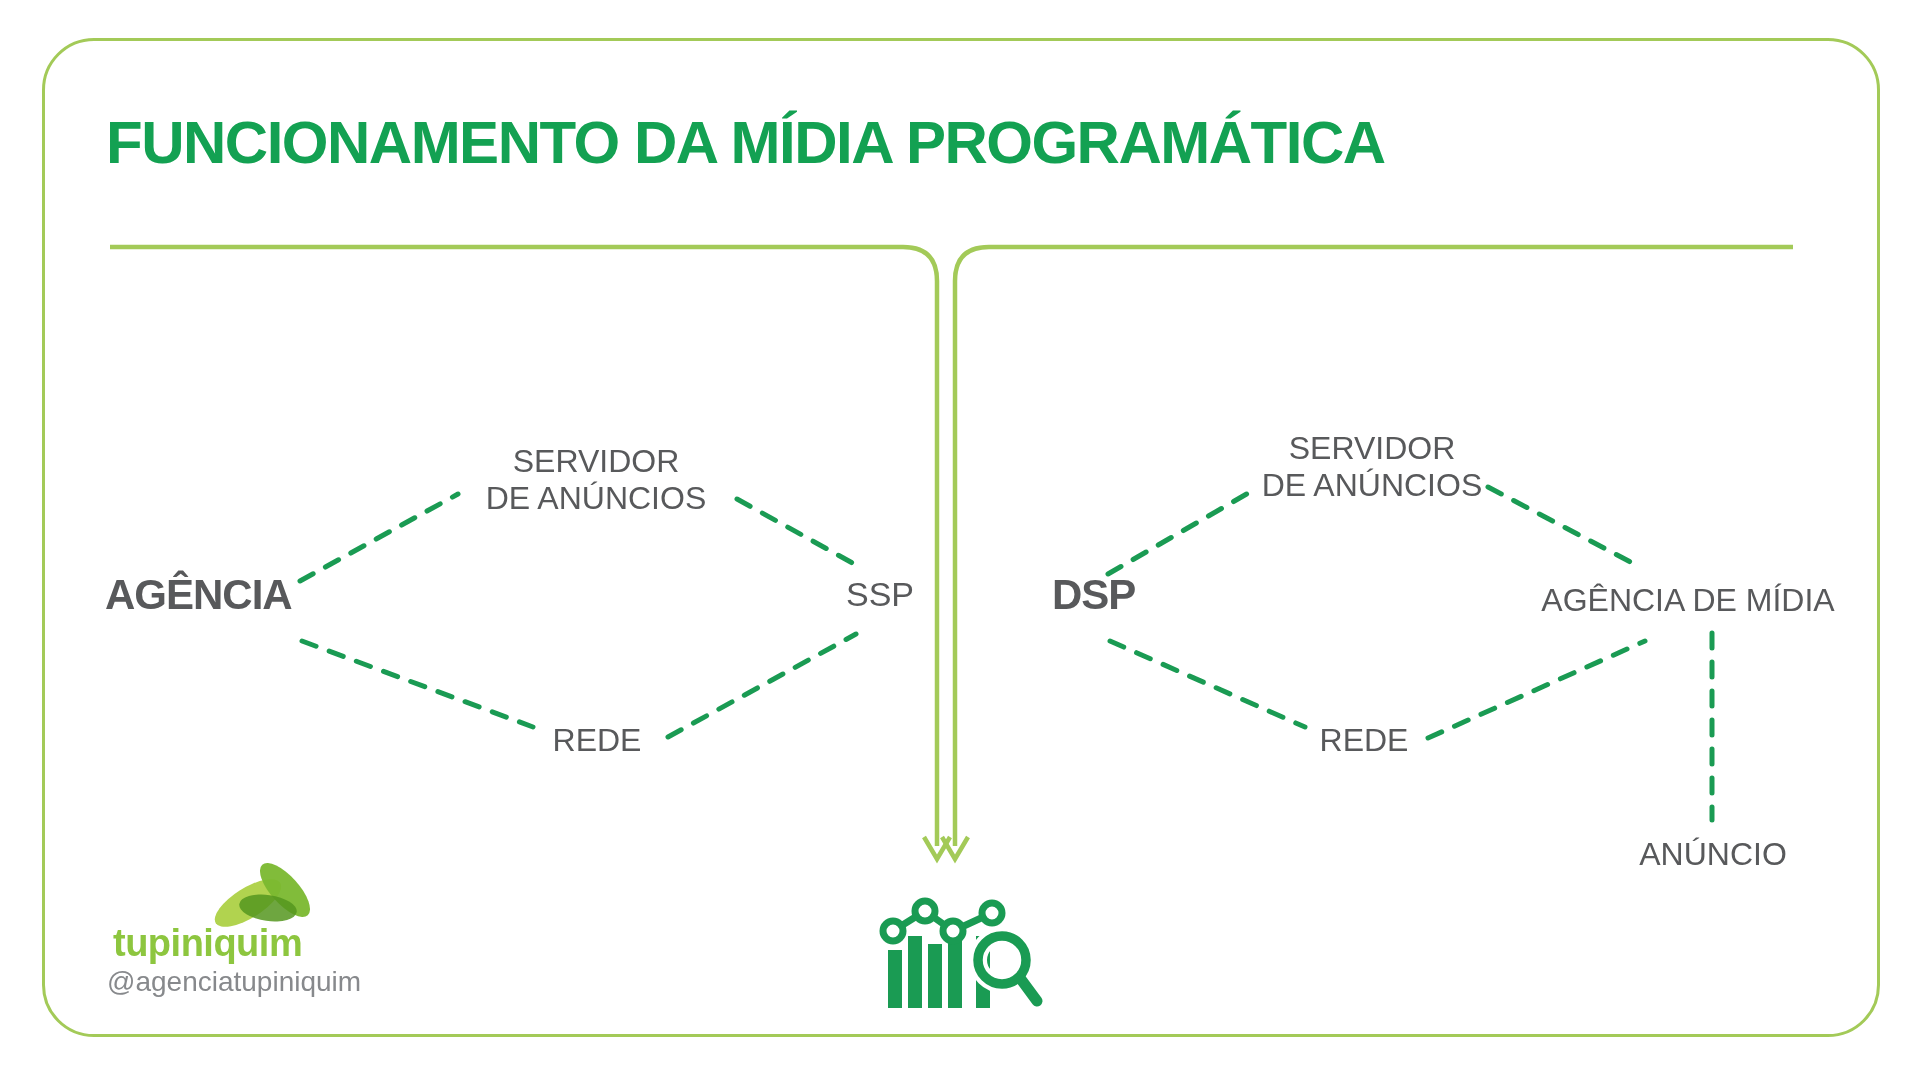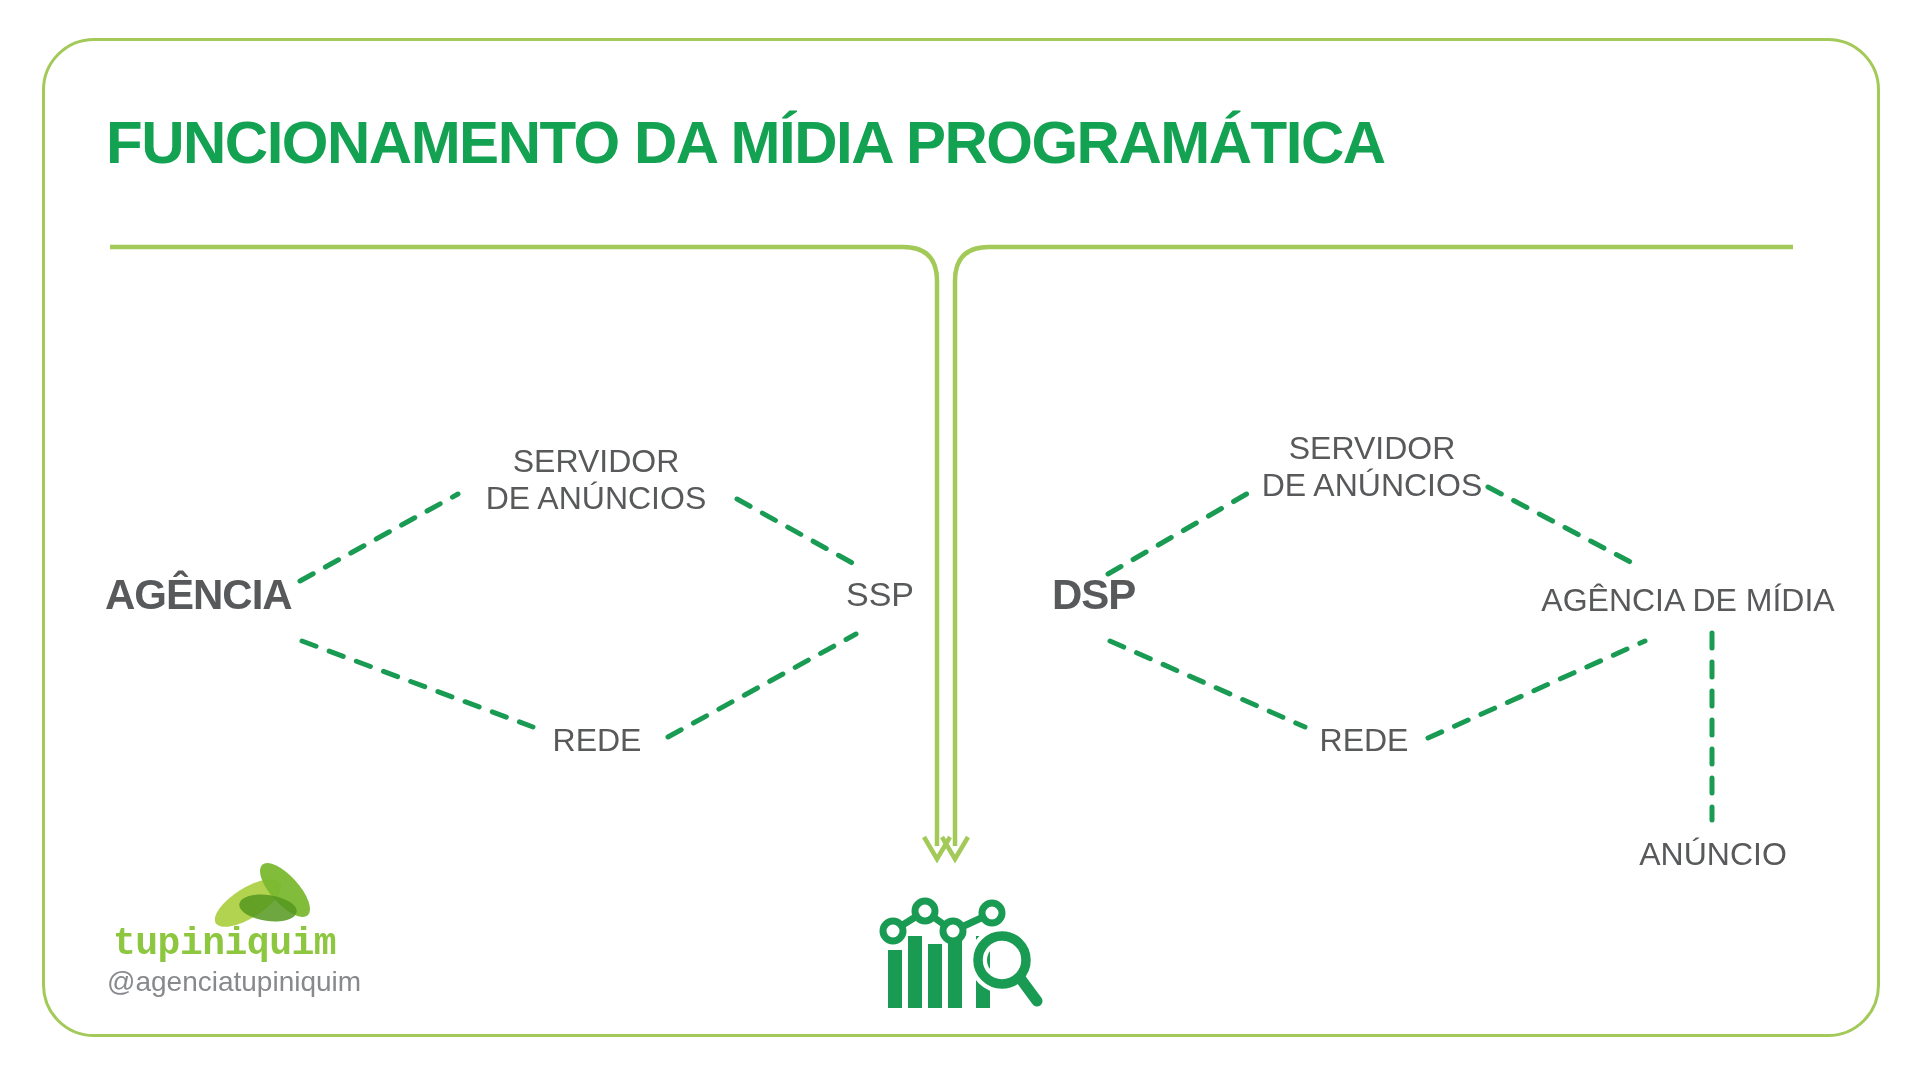--- a/index.html
+++ b/index.html
@@ -34,21 +34,21 @@
 
   .node{position:absolute;color:var(--text-gray,#58595b);font-size:32px;
         line-height:37px;white-space:pre-line;text-align:center;
         transform:translateX(-50%);}
   .node.strong{font-weight:bold;font-size:42px;letter-spacing:-1px;
         transform:none;text-align:left;white-space:nowrap;}
   .node.ssp{font-size:34px;}
 
   .brand{position:absolute;left:113px;top:922px;
          font-size:38px;font-weight:bold;letter-spacing:-0.5px;
-         color:var(--logo-green,#8dc63f);font-family:Liberation Mono, monospace;}
+         color:var(--logo-green,#8dc63f);}
   .handle{position:absolute;left:107px;top:966px;font-size:28px;
          color:var(--handle-gray,#87898c);}
 </style>
 </head>
 <body>
 
 <div class="canvas">
 
   <div class="frame"></div>
 

